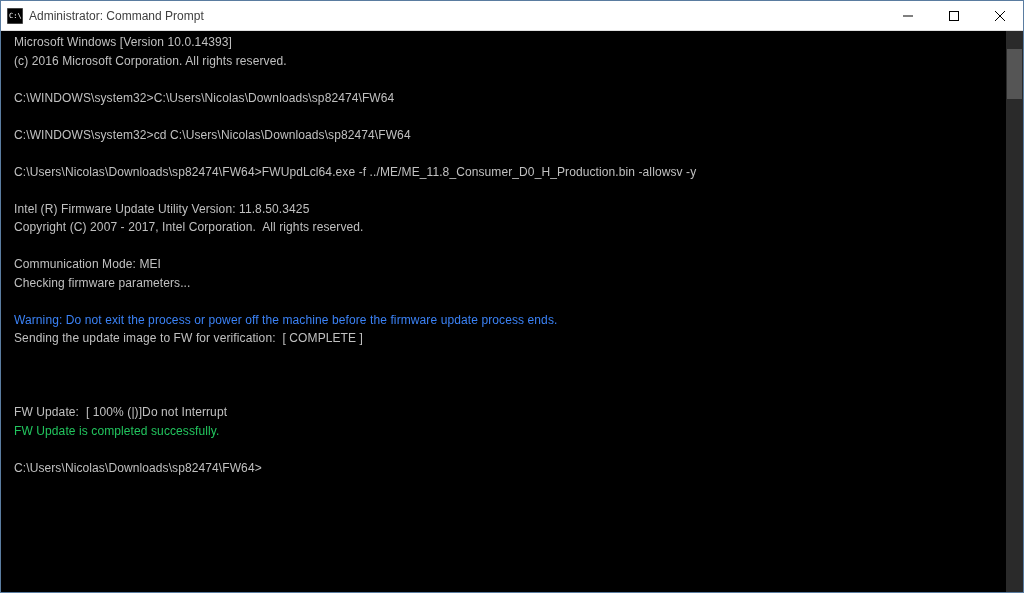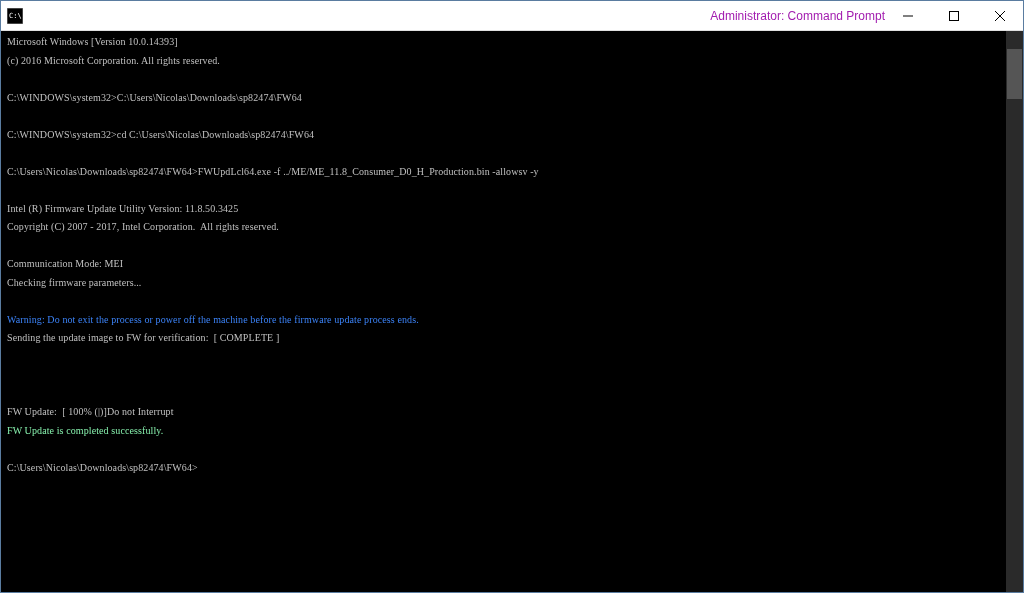--- a/index.html
+++ b/index.html
@@ -37,23 +37,22 @@
       display: flex;
       align-items: center;
       justify-content: center;
     }
     .titlebar-icon svg {
       width: 16px;
       height: 16px;
     }
     .titlebar-text {
       font-size: 12px;
-      color: #a21caf;
+      color: #404040;
       flex: 1;
-      text-align: right;
     }
     .titlebar-buttons {
       display: flex;
       height: 100%;
     }
     .titlebar-btn {
       width: 46px;
       height: 100%;
       display: flex;
       align-items: center;
@@ -67,23 +66,23 @@
       height: 10px;
     }
     .terminal-area {
       flex: 1;
       display: flex;
       background: #000;
       position: relative;
     }
     .terminal-content {
       flex: 1;
-      padding: 2px 6px;
-      font-family: Liberation Serif, serif;
-      font-size: 10px;
+      padding: 2px 13px;
+      font-family: Liberation Sans, sans-serif;
+      font-size: 12px;
       line-height: 18.5px;
       color: #c0c0c0;
       white-space: pre;
       overflow: hidden;
       letter-spacing: 0.1px;
     }
     .scrollbar {
       width: 17px;
       background: #2a2a2a;
       position: relative;
@@ -93,21 +92,21 @@
       top: 18px;
       left: 1px;
       right: 1px;
       height: 50px;
       background: #555;
     }
     .yellow {
       color: #3b82f6;
     }
     .green {
-      color: #86efac;
+      color: #22c55e;
     }
     .line {
       display: block;
       min-height: 18.5px;
     }
   </style>
 </head>
 <body>
 
 <div class="window">

